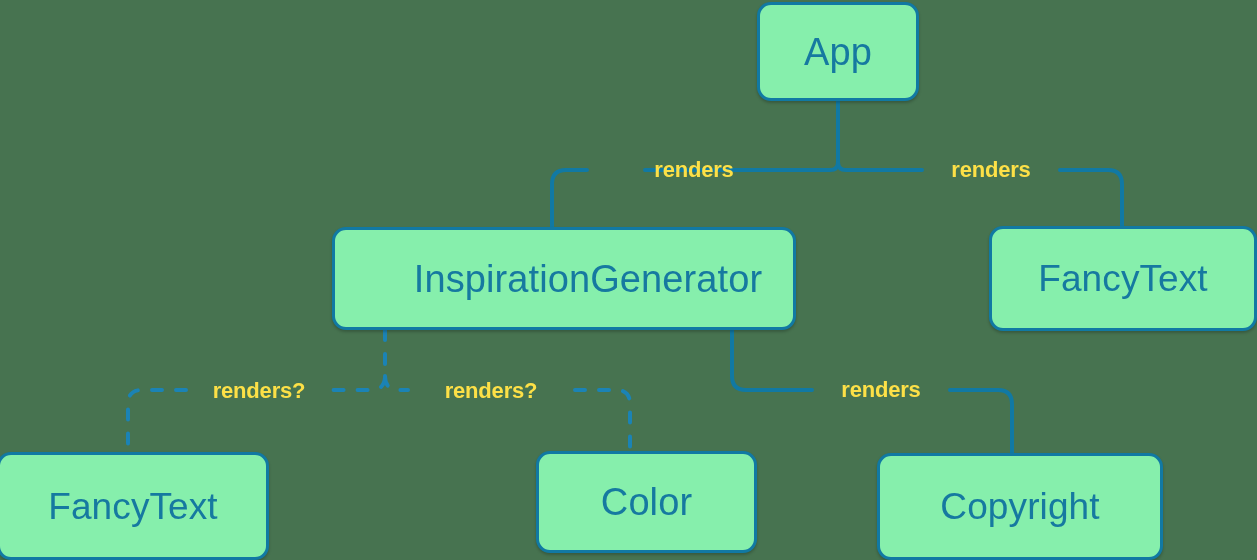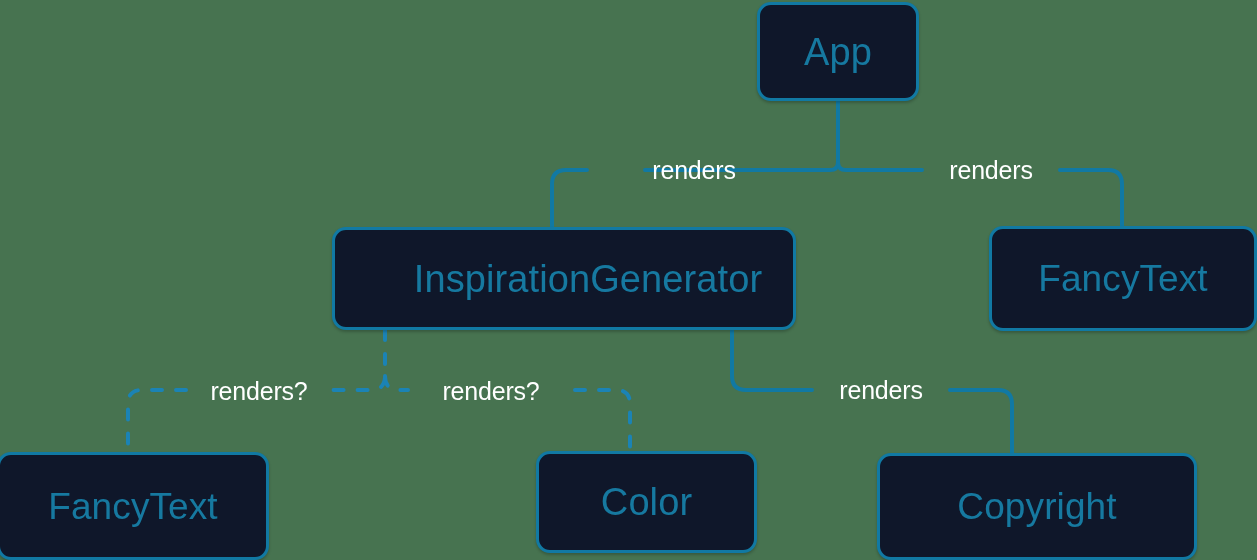--- a/index.html
+++ b/index.html
@@ -21,54 +21,54 @@
   svg.edges {
     position: absolute;
     left: 0;
     top: 0;
     width: 1257px;
     height: 560px;
     overflow: visible;
   }
   .node {
     position: absolute;
-    background: #0f172a;
+    background: #86efac;
     border: 3px solid #1179a3;
     border-radius: 14px;
     box-sizing: border-box;
     display: flex;
     align-items: center;
     justify-content: center;
     box-shadow: 0 2px 3px rgba(0,0,0,0.22);
   }
   .node-label {
     color: #1679a0;
     font-size: 37px;
     font-weight: 400;
     letter-spacing: 0.1px;
     line-height: 1;
     white-space: nowrap;
   }
   .edge-label {
     position: absolute;
-    color: #ffffff;
-    font-size: 25px;
-    font-weight: 400;
+    color: #fde047;
+    font-size: 22px;
+    font-weight: 700;
     line-height: 1;
     white-space: nowrap;
     transform: translate(-50%, -50%);
     letter-spacing: -0.2px;
   }
   
   #node-app          { left: 757px;  top: 2px;   width: 162px; height: 99px; }
   #node-inspgen      { left: 332px;  top: 227px; width: 464px; height: 103px; padding-left: 48px; }
   #node-fancytext-r  { left: 989px;  top: 226px; width: 268px; height: 105px; }
   #node-fancytext-l  { left: -3px;   top: 452px; width: 272px; height: 108px; }
   #node-color        { left: 536px;  top: 451px; width: 221px; height: 102px; }
-  #node-copyright    { left: 877px;  top: 453px; width: 320px; height: 107px; }
+  #node-copyright    { left: 877px;  top: 453px; width: 286px; height: 107px; }
   #node-app .node-label        { font-size: 38px; }
   #node-inspgen .node-label    { font-size: 38px; }
   #node-color .node-label      { font-size: 38px; }
 </style>
 </head>
 <body>
 
 <div id="diagram-root">
 
   <svg class="edges" viewBox="0 0 1257 560">

